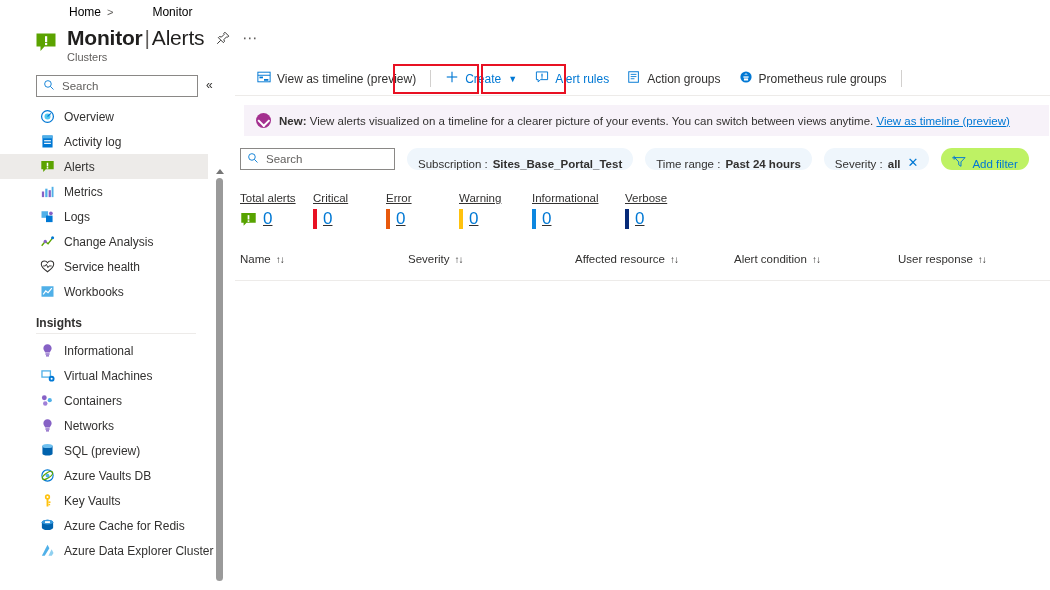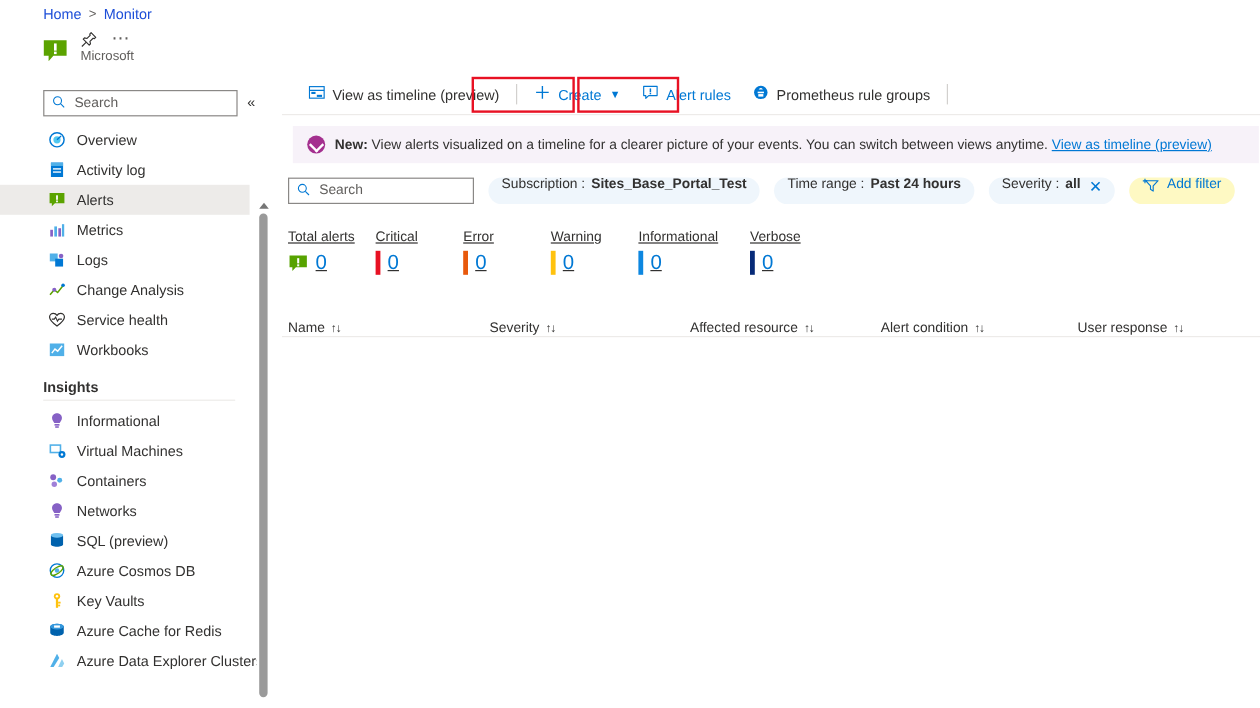--- a/index.html
+++ b/index.html
@@ -13,21 +13,21 @@
     color: #323130;
   }
   #page { position: relative; width: 1050px; height: 590px; background:#fff; }
 
   
   .breadcrumb {
     position: absolute; left: 36px; top: 5px;
     font-size: 12px; color: #0078d4;
     display: flex; align-items: center; gap: 6px;
   }
-  .breadcrumb a { color: #1d4ed8; text-decoration: none; cursor: pointer; }
+  .breadcrumb a { color: #000000; text-decoration: none; cursor: pointer; margin-left: 33px; }
   .breadcrumb .sep { color: #605e5c; font-size: 11px; }
 
   
   .title-row {
     position: absolute; left: 35px; top: 26px;
     display: flex; align-items: flex-start; gap: 10px;
   }
   .app-icon {
     width: 22px; height: 22px; margin-top: 5px;
     position: relative; flex: none;
@@ -156,44 +156,44 @@
     background: #fff; display: flex; align-items: center;
     padding: 0 6px; gap: 5px;
   }
   .filter-search input {
     border: none; outline: none; width: 100%;
     font-size: 11.5px; font-family: "Liberation Sans", sans-serif;
     color: #323130; background: transparent;
   }
   .filter-search input::placeholder { color: #605e5c; }
   .pill {
-    display: flex; align-items: flex-start; gap: 5px;
+    display: flex; align-items: flex-end; gap: 5px;
     height: 22px; padding: 0 11px; border-radius: 11px;
     background: #eff6fc; color: #323130; font-size: 11.5px;
     cursor: pointer; white-space: nowrap; margin-left: 12px;
   }
   .pill b { font-weight: bold; }
   .pill .x { color: #0078d4; font-size: 13px; margin-left: 2px; }
-  .pill.add { background: #fef9c3; color: #0078d4; gap:6px; }
+  .pill.add { background: #bef264; color: #0078d4; gap:6px; }
 
   
   .sev-row {
     display: flex; margin: 22px 0 0 5px; gap: 0;
   }
   .sev-cell { width: 73px; text-decoration: underline; }
   .sev-cell.wide { width: 93px; }
   .sev-label { font-size: 11.5px; color: #323130; margin-bottom: 5px; }
   .sev-val { display: flex; align-items: center; gap: 6px; }
   .sev-bar { width: 4px; height: 20px; flex: none; }
   .sev-num { font-size: 17px; color: #0078d4; line-height: 20px; }
   .sev-ico-total { width: 17px; height: 17px; position: relative; flex:none; }
 
   
   .table-head {
-    display: flex; align-items: flex-end;
+    display: flex; align-items: flex-start;
     margin-top: 24px; height: 28px;
     border-bottom: 1px solid #edebe9;
     padding-left: 5px;
   }
   .th {
     font-size: 11.5px; color: #323130; font-weight: normal;
     display: flex; align-items: center; gap: 5px; cursor: pointer;
   }
   .th .sorts { font-size: 10px; color: #323130; letter-spacing: -1px; }
 
@@ -231,28 +231,31 @@
   <div class="title-row">
     <div class="app-icon">
       <svg width="22" height="22" viewBox="0 0 22 22">
         <path d="M1.5 2.5 H20.5 V15.5 H9.5 L5.5 20 V15.5 H1.5 Z" fill="#5ba300"></path>
         <rect x="10" y="5.2" width="2.2" height="6" fill="#ffffff"></rect>
         <rect x="10" y="12" width="2.2" height="2.1" fill="#ffffff"></rect>
       </svg>
     </div>
     <div class="title-block">
       <div class="title-line">
+        <div class="page-title">
+          <span>Monitor</span><span class="pipe">|</span><span class="sub">Alerts</span>
+        </div>
         <span class="pin-icon">
           <svg width="14" height="14" viewBox="0 0 16 16">
             <path d="M10.2 1.4 L14.6 5.8 L13.3 7.1 L12.1 6.7 L9.1 9.7 L9.6 12.1 L8.4 13.3 L2.7 7.6 L3.9 6.4 L6.3 6.9 L9.3 3.9 L8.9 2.7 Z M5.4 10.6 L1.4 14.6" fill="none" stroke="#323130" stroke-width="1.1" stroke-linejoin="round"></path>
           </svg>
         </span>
         <span class="ellipsis-icon">⋯</span>
       </div>
-      <div class="subtitle">Microsoft</div>
+      <div class="subtitle">Clusters</div>
     </div>
   </div>
 
   <div class="sidebar">
     <div class="search-wrap">
       <span>
         <svg width="12" height="12" viewBox="0 0 16 16">
           <circle cx="6.6" cy="6.6" r="4.4" fill="none" stroke="#0078d4" stroke-width="1.2"></circle>
           <line x1="9.9" y1="9.9" x2="14" y2="14" stroke="#0078d4" stroke-width="1.2"></line>
         </svg>
@@ -368,21 +371,21 @@
               <ellipse cx="8" cy="3.4" rx="5.4" ry="2" fill="#6fc0f0"></ellipse>
             </svg></span>
           <span class="nav-label">SQL (preview)</span>
         </div>
         <div class="nav-item">
           <span class="nav-ico"><svg width="15" height="15" viewBox="0 0 16 16">
               <circle cx="8" cy="8" r="6" fill="none" stroke="#0078d4" stroke-width="1.2"></circle>
               <ellipse cx="8" cy="8" rx="6.4" ry="2.6" fill="none" stroke="#5ba300" stroke-width="1.2" transform="rotate(-35 8 8)"></ellipse>
               <circle cx="8" cy="8" r="2" fill="#50b0e8"></circle>
             </svg></span>
-          <span class="nav-label">Azure Cosmos DB</span>
+          <span class="nav-label">Azure Vaults DB</span>
         </div>
         <div class="nav-item">
           <span class="nav-ico"><svg width="15" height="15" viewBox="0 0 16 16">
               <circle cx="8" cy="4.2" r="2.8" fill="#ffc20e"></circle>
               <circle cx="8" cy="4.2" r="1.1" fill="#ffffff"></circle>
               <rect x="7" y="6.4" width="2" height="8" fill="#ffc20e"></rect>
               <rect x="9" y="9" width="2.2" height="1.6" fill="#ffc20e"></rect>
               <rect x="9" y="11.6" width="1.8" height="1.5" fill="#ffc20e"></rect>
             </svg></span>
           <span class="nav-label">Key Vaults</span>
@@ -443,20 +446,31 @@
         <span>
           <svg width="14" height="14" viewBox="0 0 16 16">
             <path d="M1.6 2.2 H14.4 V11 H6.4 L3.6 13.6 V11 H1.6 Z" fill="none" stroke="#0078d4" stroke-width="1.1" stroke-linejoin="round"></path>
             <rect x="7.3" y="4.2" width="1.4" height="3.6" fill="#0078d4"></rect>
             <rect x="7.3" y="8.4" width="1.4" height="1.4" fill="#0078d4"></rect>
           </svg>
         </span>
         <span>Alert rules</span>
       </div>
 
+      <div class="tb-btn">
+        <span>
+          <svg width="14" height="14" viewBox="0 0 16 16">
+            <rect x="2" y="2" width="11" height="12" fill="none" stroke="#0078d4" stroke-width="1.1"></rect>
+            <line x1="4.2" y1="5" x2="10.8" y2="5" stroke="#0078d4" stroke-width="1"></line>
+            <line x1="4.2" y1="7.5" x2="10.8" y2="7.5" stroke="#0078d4" stroke-width="1"></line>
+            <line x1="4.2" y1="10" x2="8.5" y2="10" stroke="#0078d4" stroke-width="1"></line>
+          </svg>
+        </span>
+        <span>Action groups</span>
+      </div>
 
 
       <div class="tb-btn">
         <span>
           <svg width="14" height="14" viewBox="0 0 16 16">
             <circle cx="8" cy="8" r="6.4" fill="#0078d4"></circle>
             <rect x="5" y="7.3" width="6" height="1.5" fill="#ffffff"></rect>
             <path d="M6 5.2 Q8 2.6 10 5.2 Z" fill="#ffffff"></path>
             <rect x="5.6" y="9.6" width="4.8" height="2.4" fill="#ffffff"></rect>
           </svg>

